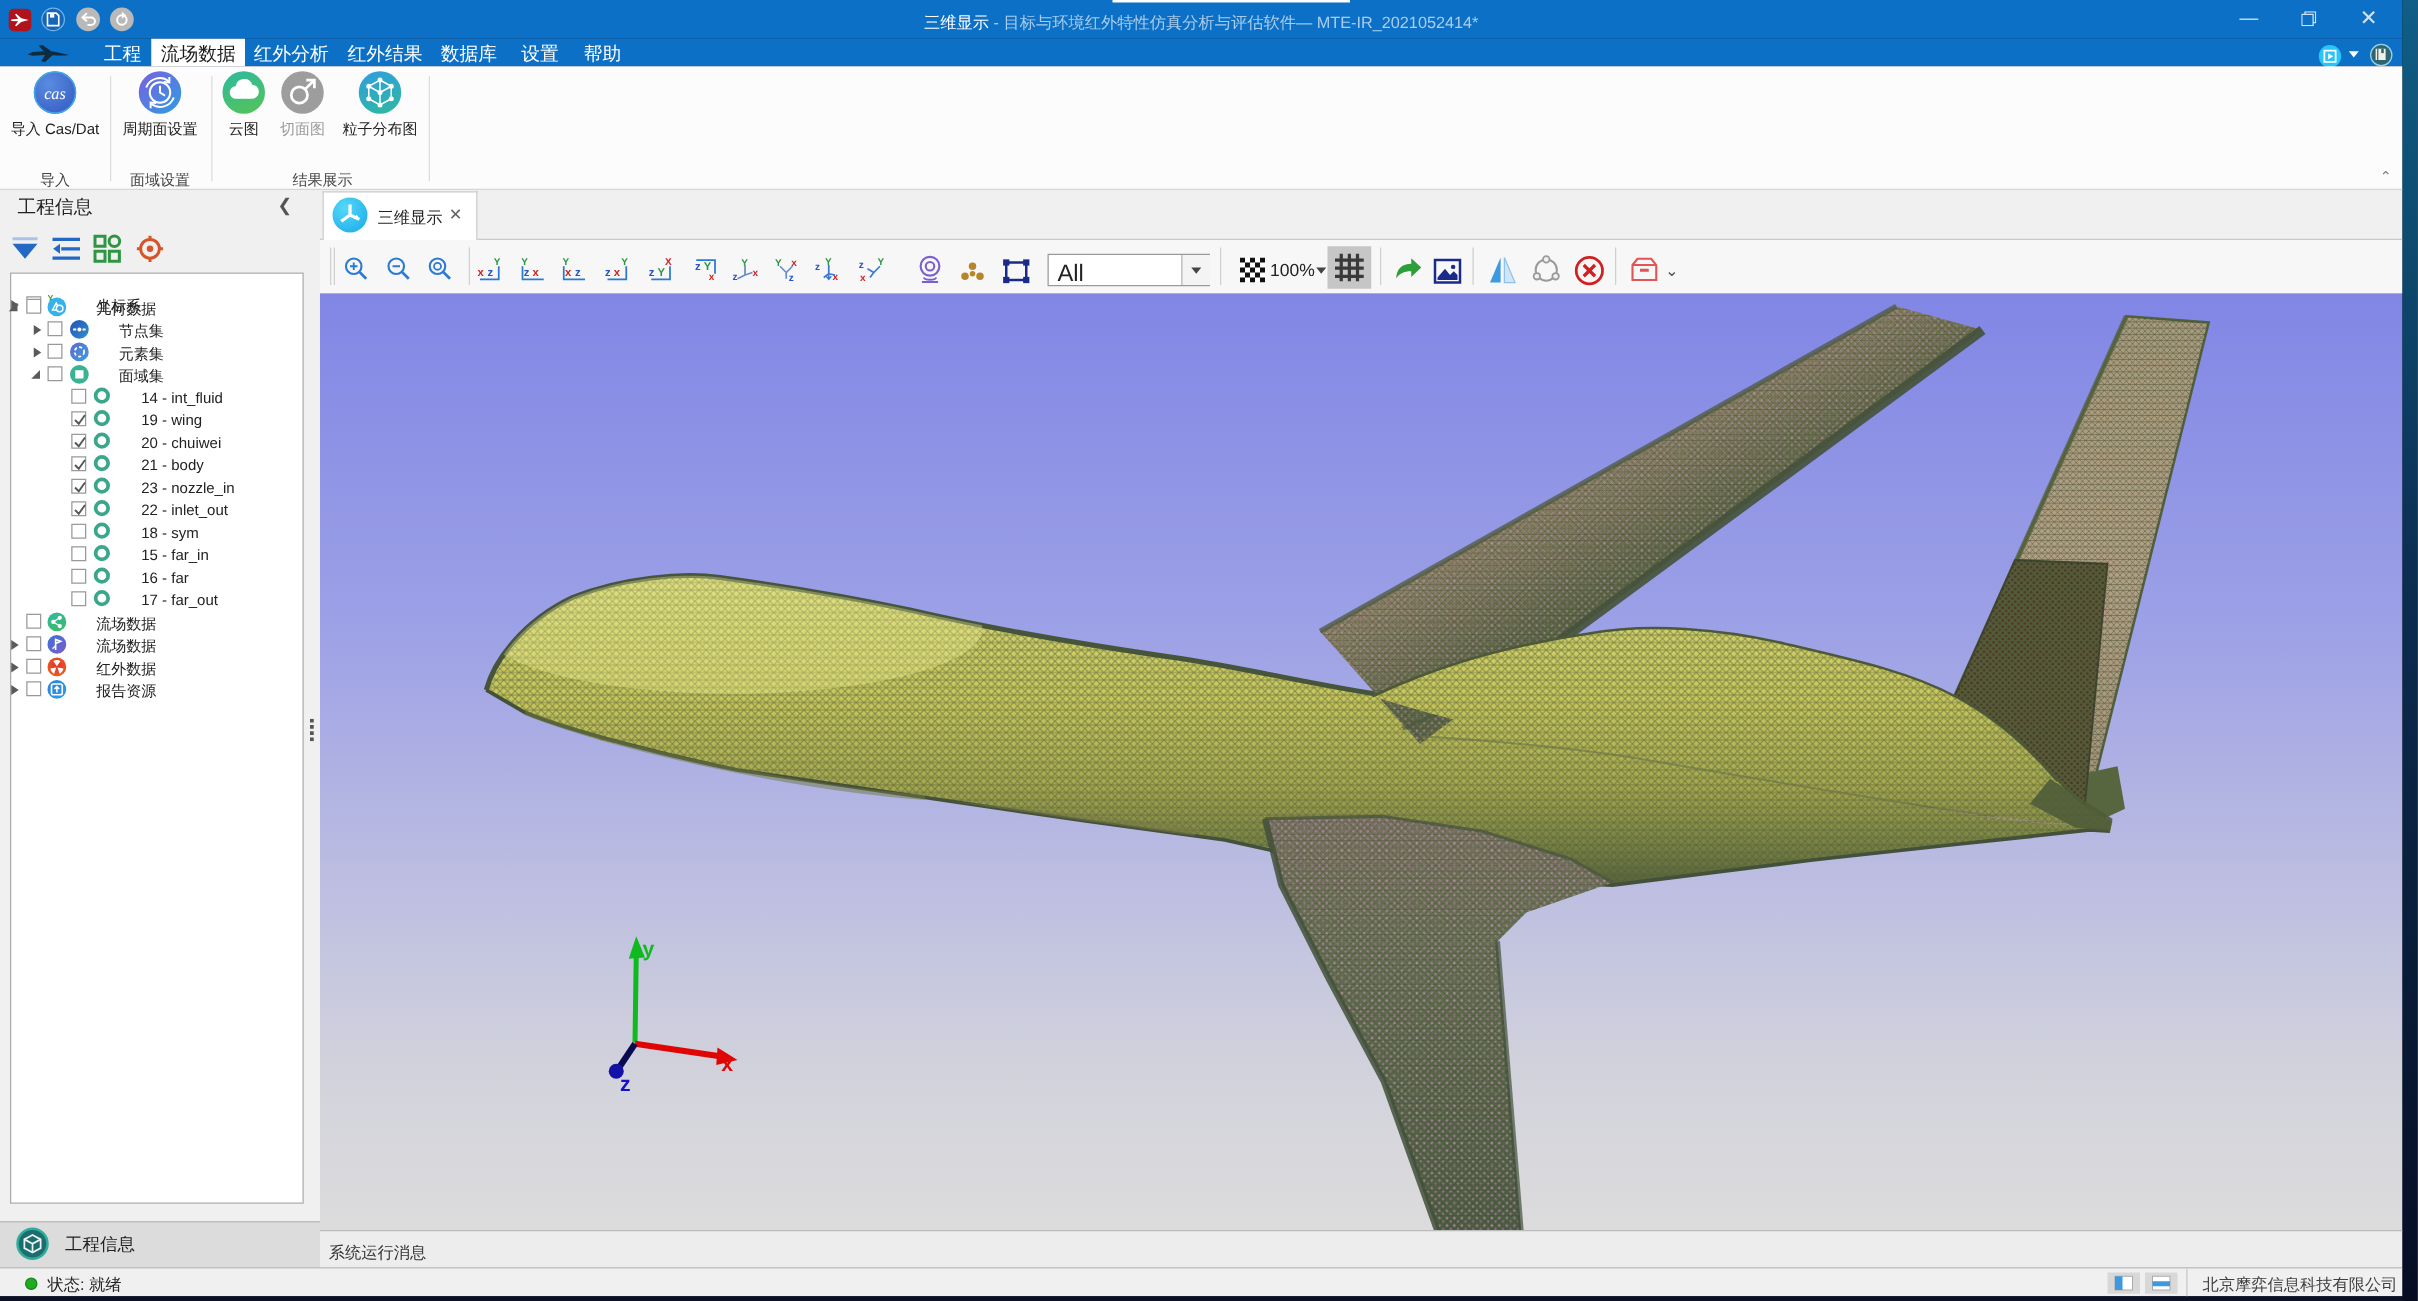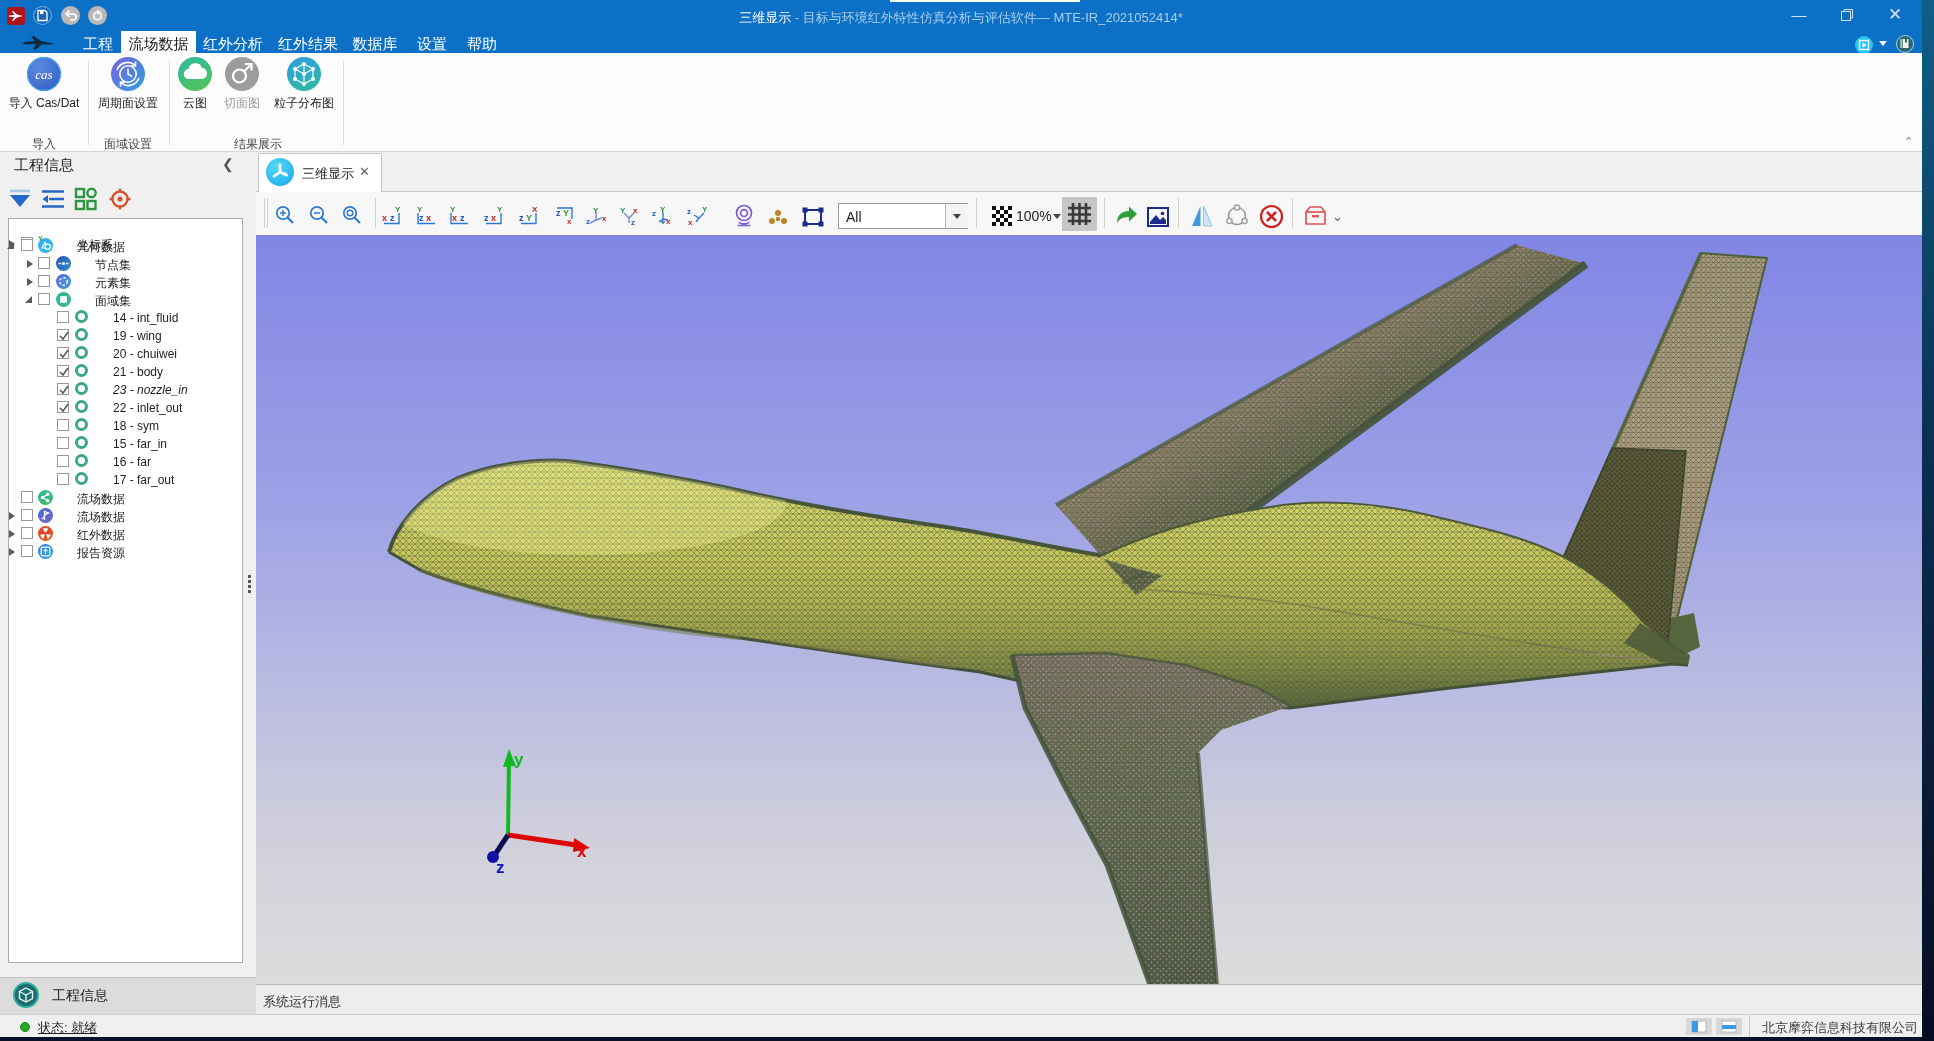--- a/index.html
+++ b/index.html
@@ -271,21 +271,21 @@
             <path d="M2 6 L5 9 L10 2" fill="none" stroke="#555" stroke-width="1.5"></path>
           </svg></div>
         <div class="ringo" style="left:75px;"></div>
         <div class="tlabel" style="left:113px;">21 - body</div>
       </div>
     <div class="trow" style="left:0;top:162px;width:243px;">
         <div class="chk" style="left:57px;"><svg width="12" height="12" viewBox="0 0 12 12">
             <path d="M2 6 L5 9 L10 2" fill="none" stroke="#555" stroke-width="1.5"></path>
           </svg></div>
         <div class="ringo" style="left:75px;"></div>
-        <div class="tlabel" style="left:113px;font-style:italic;">23 - nozzle_in</div>
+        <div class="tlabel" style="left:113px;">23 - nozzle_in</div>
       </div>
     <div class="trow" style="left:0;top:180px;width:243px;">
         <div class="chk" style="left:57px;"><svg width="12" height="12" viewBox="0 0 12 12">
             <path d="M2 6 L5 9 L10 2" fill="none" stroke="#555" stroke-width="1.5"></path>
           </svg></div>
         <div class="ringo" style="left:75px;"></div>
         <div class="tlabel" style="left:113px;">22 - inlet_out</div>
       </div>
     <div class="trow" style="left:0;top:198px;width:243px;">
         <div class="chk" style="left:57px;"></div>
@@ -477,21 +477,21 @@
   <svg class="abs" style="left:801px;top:205px;" width="24" height="24" viewBox="0 0 24 24">
       <rect x="4" y="5" width="16" height="14" fill="none" stroke="#1a2a8a" stroke-width="2"></rect>
       <g fill="#1a2a8a">
         <rect x="1.5" y="2.5" width="5" height="5"></rect>
         <rect x="17.5" y="2.5" width="5" height="5"></rect>
         <rect x="1.5" y="16.5" width="5" height="5"></rect>
         <rect x="17.5" y="16.5" width="5" height="5"></rect>
       </g>
     </svg>
   <div class="abs" style="left:838px;top:203px;width:130px;height:26px;background:#fff;border:1px solid #9a9a9a;">
-    <div class="abs" style="left:7px;top:5px;font-size:14px;color:#222;">All</div>
+    <div class="abs" style="left:7px;top:5px;font-size:19px;color:#222;">All</div>
     <div class="abs" style="left:106px;top:0;width:23px;height:24px;background:#f4f4f4;border-left:1px solid #b8b8b8;">
         <div class="abs" style="left:7px;top:10px;width:0;height:0;border-top:5px solid #444;border-left:4px solid transparent;border-right:4px solid transparent;"></div>
       </div>
   </div>
   <svg class="abs" style="left:992px;top:206px;" width="20" height="20" viewBox="0 0 20 20">
       <rect width="20" height="20" fill="#fff"></rect>
       <g fill="#111">
         <rect x="0" y="0" width="4" height="4"></rect>
         <rect x="8" y="0" width="4" height="4"></rect>
         <rect x="16" y="0" width="4" height="4"></rect>
@@ -654,21 +654,21 @@
       <text x="321" y="622" font-size="17" font-weight="bold" fill="#e00505">x</text>
       <text x="240" y="638" font-size="17" font-weight="bold" fill="#1212c8">z</text>
     </g>
   </svg>
 
   <div id="msgbar" class="abs">
       <div style="position:absolute;left:7px;top:8px;font-size:13px;color:#333;">系统运行消息</div>
     </div>
   <div id="statusbar" class="abs">
     <div class="abs" style="left:20px;top:7px;width:10px;height:10px;border-radius:50%;background:#22aa22;border:1px solid #118811;"></div>
-    <div class="abs" style="left:38px;top:4px;font-size:13px;color:#222;text-decoration:underline;">状态: 就绪</div>
+    <div class="abs" style="left:38px;top:4px;font-size:13px;color:#222;">状态: 就绪</div>
     <div class="abs" style="left:1686px;top:3px;width:26px;height:17px;background:#d8d8d8;"><svg width="26" height="17" viewBox="0 0 26 17">
           <rect x="6" y="3" width="14" height="11" fill="#fff" stroke="#aaa" stroke-width="0.8"></rect>
           <rect x="6" y="3" width="6" height="11" fill="#3d9ae0"></rect>
         </svg></div>
     <div class="abs" style="left:1716px;top:3px;width:26px;height:17px;background:#d8d8d8;"><svg width="26" height="17" viewBox="0 0 26 17">
           <rect x="6" y="3" width="14" height="11" fill="#fff" stroke="#aaa" stroke-width="0.8"></rect>
           <rect x="6" y="7" width="14" height="4" fill="#3d9ae0"></rect>
         </svg></div>
     <div class="abs" style="left:1749px;top:0;width:1px;height:23px;background:#c8c8c8;"></div>
     <div class="abs" style="left:1762px;top:4px;font-size:13px;color:#404040;text-align:right;">北京摩弈信息科技有限公司</div>

